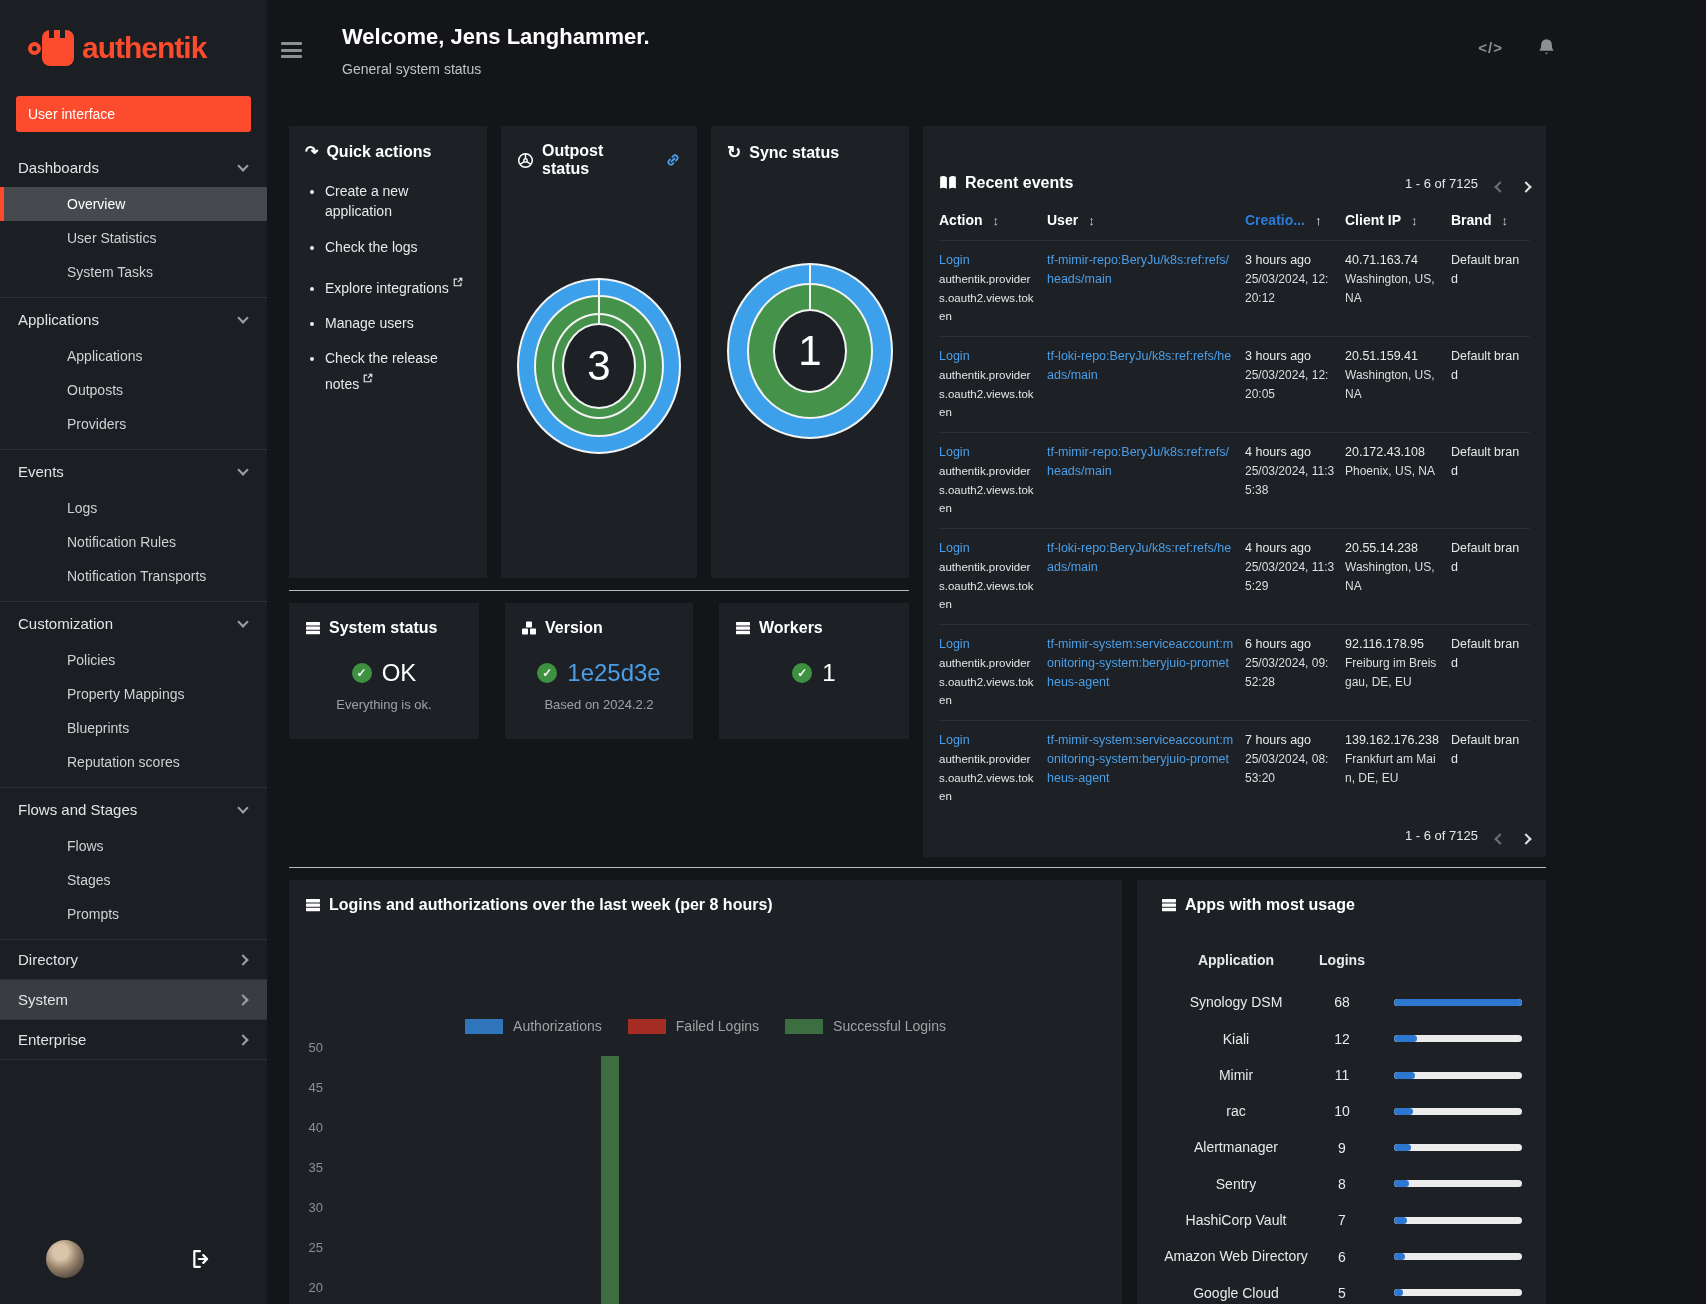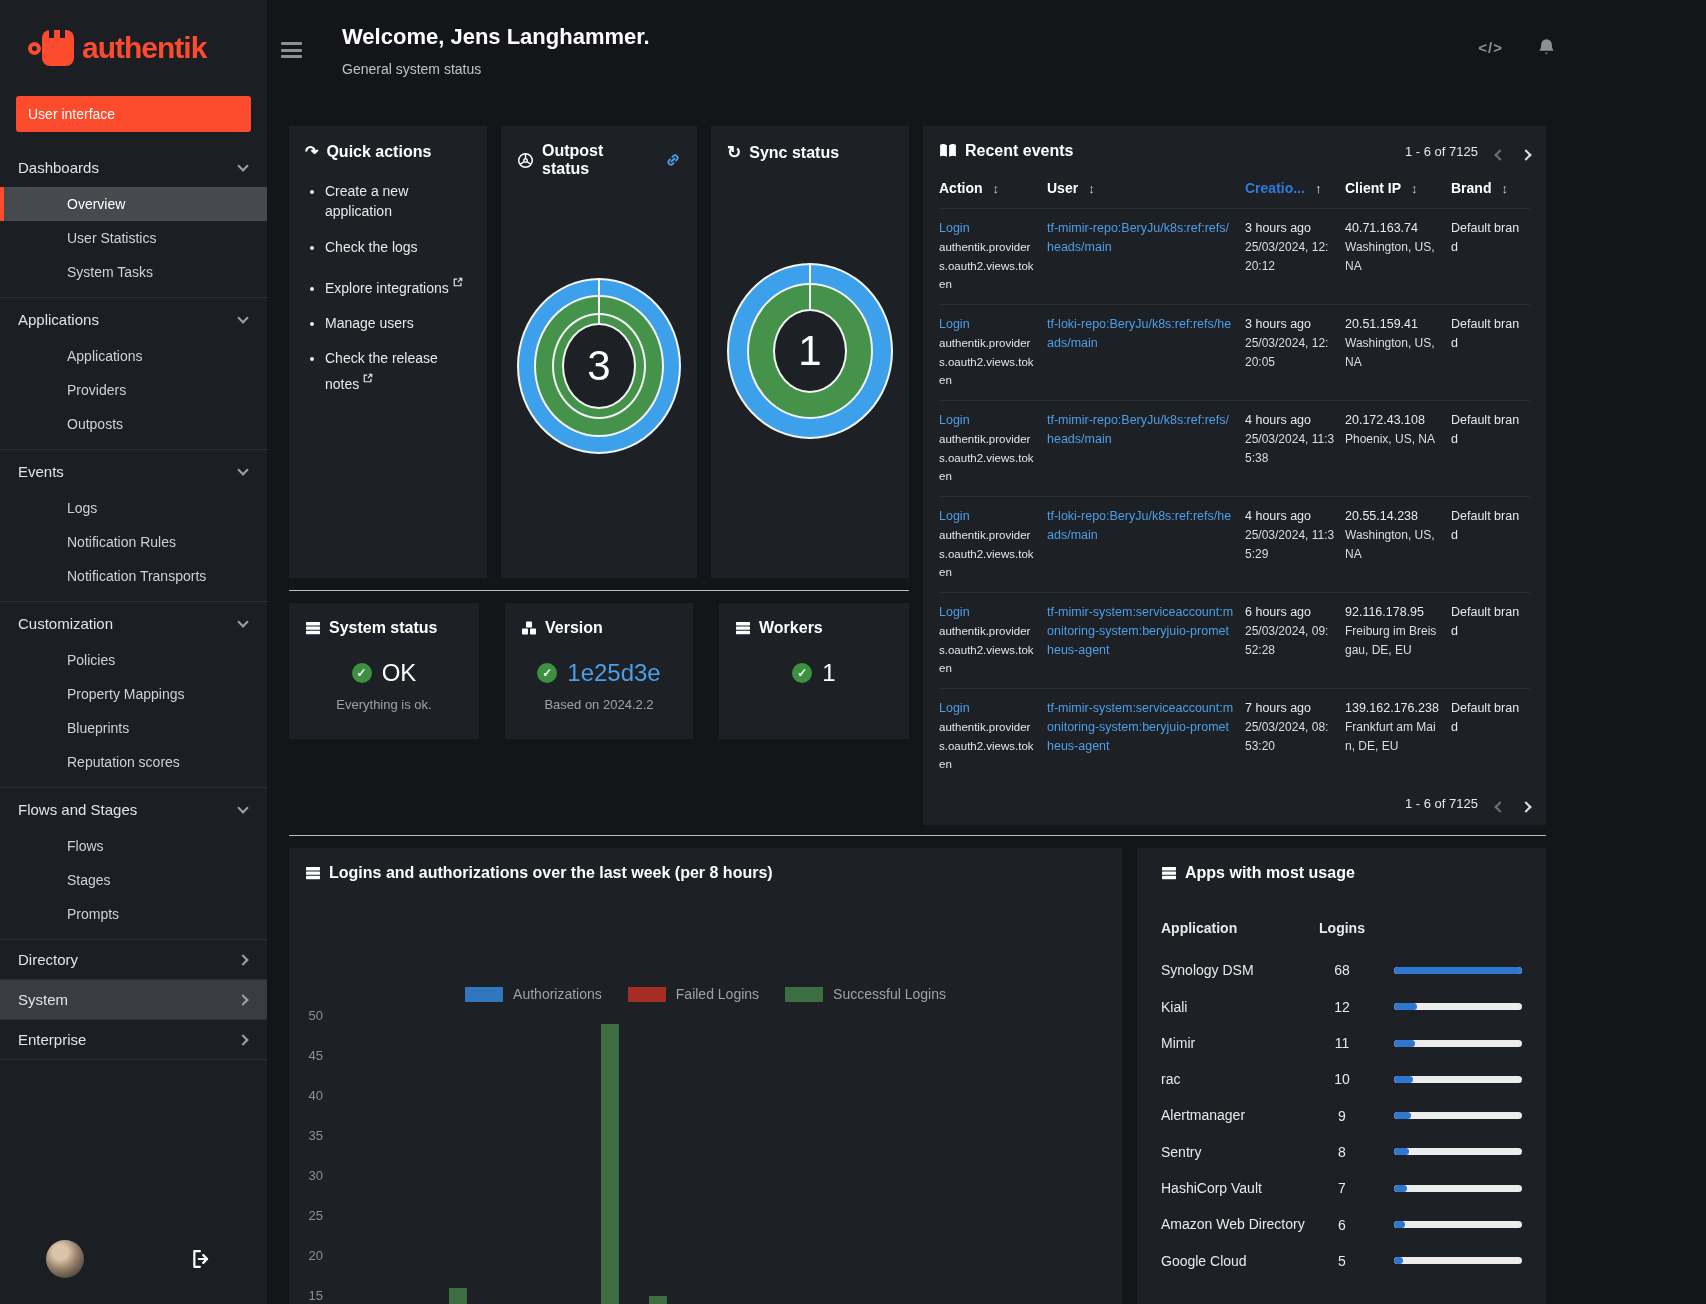--- a/index.html
+++ b/index.html
@@ -97,21 +97,21 @@
 
   
   .status-value{display:flex;align-items:center;justify-content:center;gap:10px;margin-top:22px;}
   .check{width:20px;height:20px;border-radius:50%;background:var(--success);color:#fff;font-size:12px;font-weight:700;display:flex;align-items:center;justify-content:center;flex:none;}
   .sv-text{font-size:24px;color:#fff;}
   .sv-text.link{color:var(--link);cursor:pointer;}
   .status-note{text-align:center;font-size:13px;color:var(--text-dim);margin-top:10px;}
 
   
   .events-card{width:623px;flex:none;padding:16px 16px 14px 16px;}
-  .events-head{display:flex;align-items:center;justify-content:space-between;margin-bottom:10px;}
+  .events-head{display:flex;align-items:center;justify-content:space-between;margin-bottom:10px;margin-top:32px;}
   .pagination{display:flex;align-items:flex-end;gap:18px;font-size:13px;color:#e6e7e9;}
   .pg-chev{width:8px;height:8px;border-style:solid;border-width:2px 2px 0 0;display:inline-block;cursor:pointer;}
   .pg-prev{border-color:#6f7275;transform:rotate(-135deg);}
   .pg-next{border-color:#dfe0e1;transform:rotate(45deg);}
   table.ev{width:100%;border-collapse:collapse;table-layout:fixed;}
   table.ev col.c1{width:108px;} table.ev col.c2{width:198px;} table.ev col.c3{width:100px;} table.ev col.c4{width:106px;} table.ev col.c5{width:79px;}
   table.ev th{font-size:14px;font-weight:700;color:#fff;text-align:left;padding:10px 8px 12px 0;white-space:nowrap;cursor:pointer;}
   table.ev th .sort{color:#c8c9ca;font-weight:400;margin-left:10px;font-size:13px;}
   table.ev th.sorted{color:#2b7cd9;}
   table.ev th.sorted .sort{color:#fff;}
@@ -133,21 +133,21 @@
   .legend-swatch{width:38px;height:15px;display:inline-block;}
   .yticks{position:absolute;left:0;top:168px;width:34px;height:400px;}
   .ytick{position:absolute;right:0;width:34px;text-align:right;font-size:13px;color:#8d9093;}
   .plot{position:absolute;left:42px;top:168px;width:775px;height:400px;}
   .bar{position:absolute;bottom:0;width:18px;background:var(--bar-green);}
 
   
   .usage-grid{margin-top:26px;}
   .usage-row{display:grid;grid-template-columns:150px 62px 1fr;align-items:center;padding:8px 0;}
   .usage-row.head{font-weight:700;font-size:15px;color:#fff;padding:10px 0 14px 0;}
-  .u-name{font-size:14px;color:var(--text);line-height:1.45;}
+  .u-name{text-align:center;font-size:14px;color:var(--text);line-height:1.45;}
   .u-val{text-align:center;font-size:14px;color:var(--text);}
   .u-track{width:128px;height:7px;border-radius:4px;background:#ececec;margin-left:auto;position:relative;overflow:hidden;}
   .u-fill{position:absolute;left:0;top:0;bottom:0;border-radius:4px;background:var(--progress-blue);}
 </style>
 </head>
 <body>
 
 <aside class="sidebar">
   <div class="logo-row">
     <span class="logo-mark">
@@ -178,24 +178,24 @@
 
     <div class="nav-group">
       <div class="nav-head">
         <span>Applications</span>
         <span class="chev down"></span>
       </div>
       <div class="nav-item">
           <span>Applications</span>
         </div>
       <div class="nav-item">
+          <span>Outposts</span>
+        </div>
+      <div class="nav-item">
           <span>Providers</span>
-        </div>
-      <div class="nav-item">
-          <span>Outposts</span>
         </div>
     </div>
 
     <div class="nav-group">
       <div class="nav-head">
         <span>Events</span>
         <span class="chev down"></span>
       </div>
       <div class="nav-item">
           <span>Logs</span>

